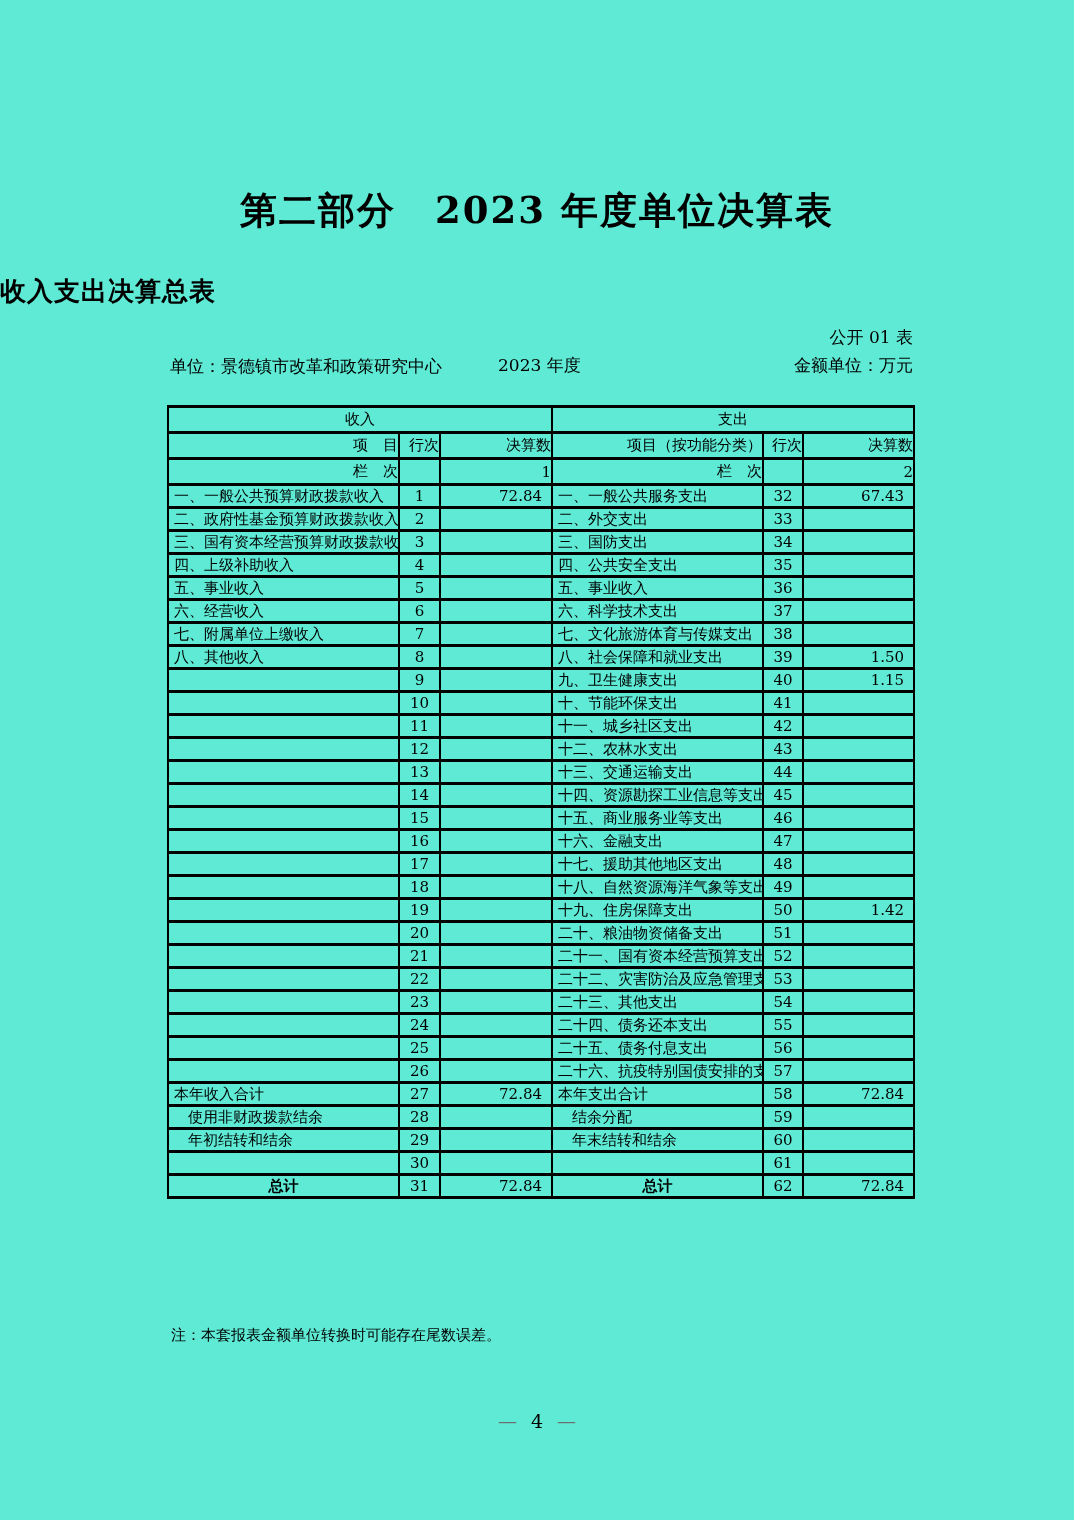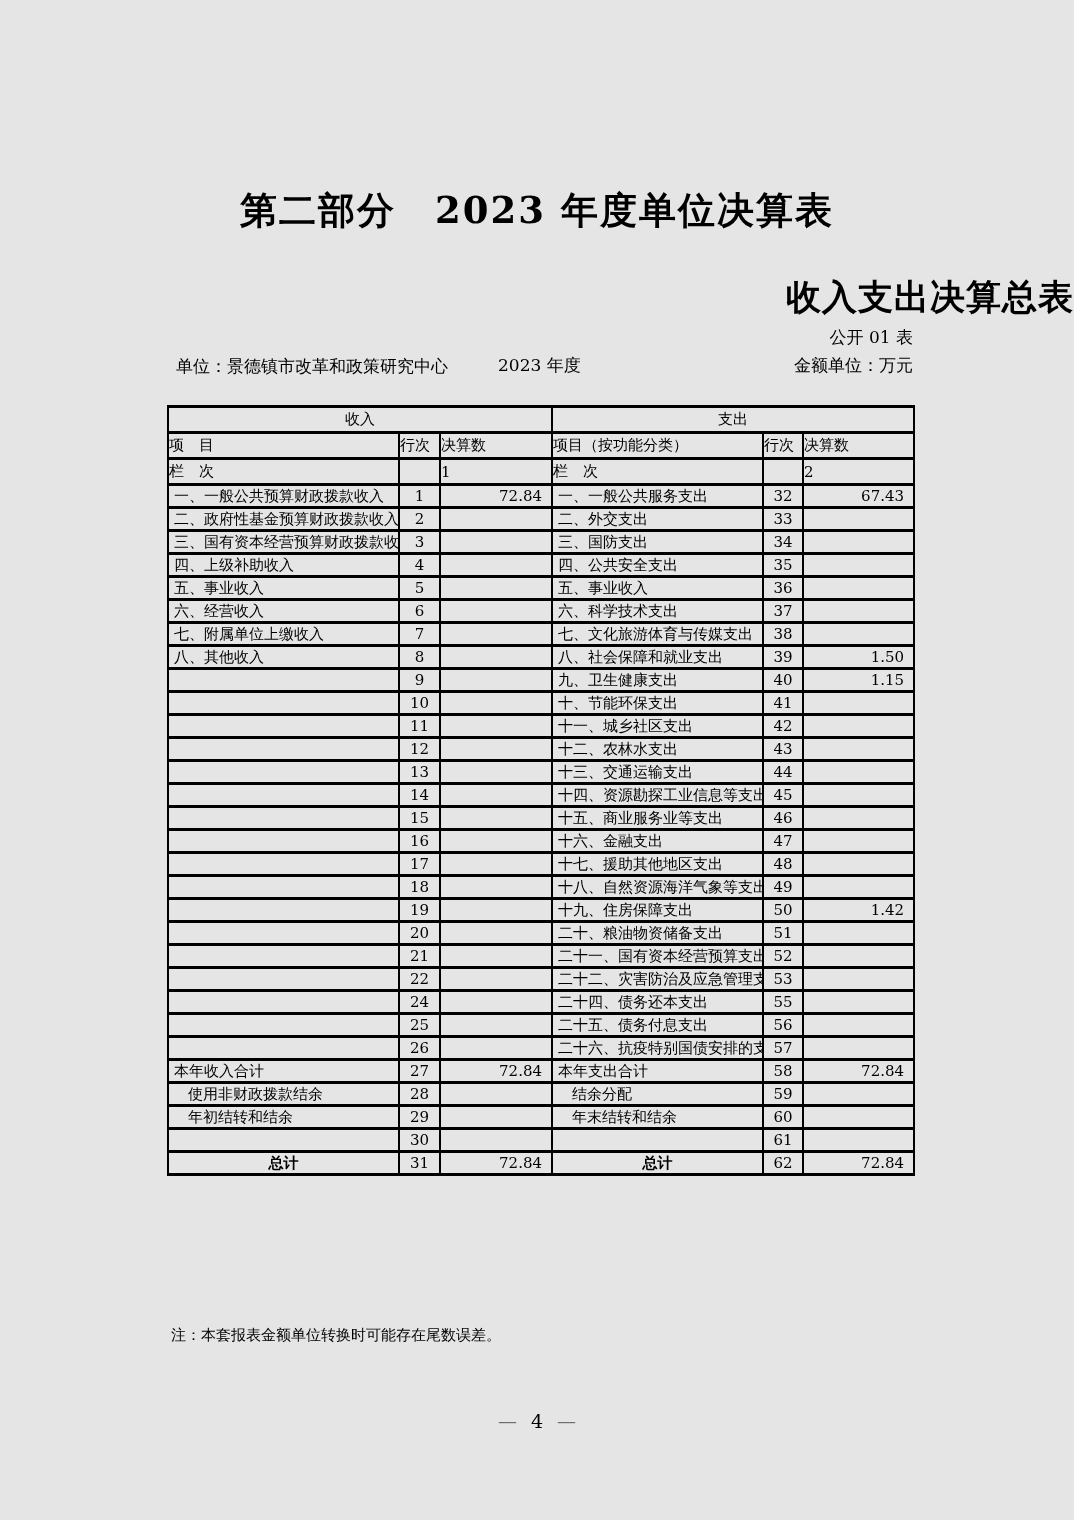--- a/index.html
+++ b/index.html
@@ -1,52 +1,51 @@
 <!DOCTYPE html>
 <html><head>
 <meta charset="utf-8">
 <style>
   html, body { margin: 0; padding: 0; background: #ffffff; }
   .page {
     position: relative;
     width: 1074px;
     height: 1520px;
-    background: #e5e5e5;
+    background: #5eead4;
     color: #000;
     font-family: "DejaVu Serif", "Liberation Serif", serif;
     overflow: hidden;
   }
   .part-title {
     position: absolute;
     top: 186px; left: 0; width: 100%;
     text-align: center;
     font-size: 37px;
     font-weight: bold;
     letter-spacing: 2px;
     white-space: pre;
   }
   .table-title {
     position: absolute;
     top: 274px; left: 0; width: 100%;
-    text-align: right;
-    font-size: 35px;
+    text-align: left;
+    font-size: 26px;
     font-weight: bold;
     letter-spacing: 1px;
   }
   .public-no {
     position: absolute;
     top: 326px; right: 161px;
     font-size: 17px;
   }
   .meta-row {
     position: absolute;
     top: 354px; left: 167px;
     width: 746px; height: 48px;
     font-size: 17px;
-    text-align: right;
   }
   .meta-unit {
     position: absolute; left: 3px; top: 0;
     width: 278px;
     line-height: 24px;
   }
   .meta-year { position: absolute; left: 331px; top: 0; }
   .meta-amount { position: absolute; right: 0; top: 0; font-family: Liberation Mono, monospace; }
 
   table.fin-table {
@@ -62,21 +61,21 @@
     border-color: #000;
     border-width: 3px 2px;
     padding: 0;
     font-weight: normal;
     overflow: hidden;
     white-space: nowrap;
   }
   .fin-table thead tr { height: 26px; }
   .fin-table tbody tr { height: 23px; border-radius: 6px; }
   .fin-table .sec-head { text-align: center; }
-  .fin-table .col-head { text-align: left; white-space: pre; margin-left: 46px; }
+  .fin-table .col-head { text-align: right; white-space: pre; margin-left: 46px; }
   .fin-table td.item { text-align: left; padding-left: 5px; }
   .fin-table td.item.indent { padding-left: 19px; }
   .fin-table td.item.total { text-align: center; padding-left: 0; font-weight: bold; }
   .fin-table td.num { text-align: center; }
   .fin-table td.val { text-align: right; padding-right: 9px; }
 
   .note {
     position: absolute;
     top: 1326px; left: 171px;
     font-size: 15px;
@@ -309,20 +308,28 @@
         <tr>
           <td class="item"></td>
           <td class="num">22</td>
           <td class="val"></td>
           <td class="item">二十二、灾害防治及应急管理支出</td>
           <td class="num">53</td>
           <td class="val"></td>
         </tr>
         <tr>
           <td class="item"></td>
+          <td class="num">23</td>
+          <td class="val"></td>
+          <td class="item">二十三、其他支出</td>
+          <td class="num">54</td>
+          <td class="val"></td>
+        </tr>
+        <tr>
+          <td class="item"></td>
           <td class="num">24</td>
           <td class="val"></td>
           <td class="item">二十四、债务还本支出</td>
           <td class="num">55</td>
           <td class="val"></td>
         </tr>
         <tr>
           <td class="item"></td>
           <td class="num">25</td>
           <td class="val"></td>

